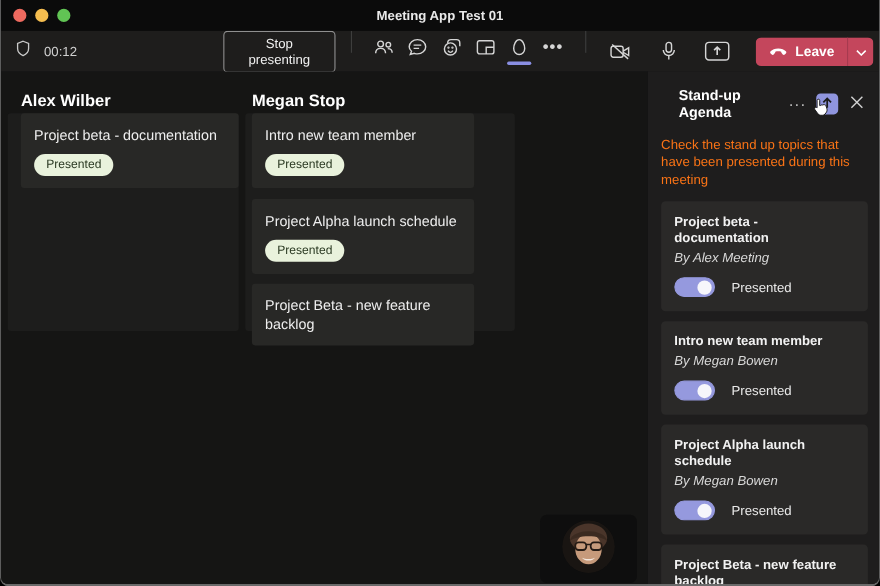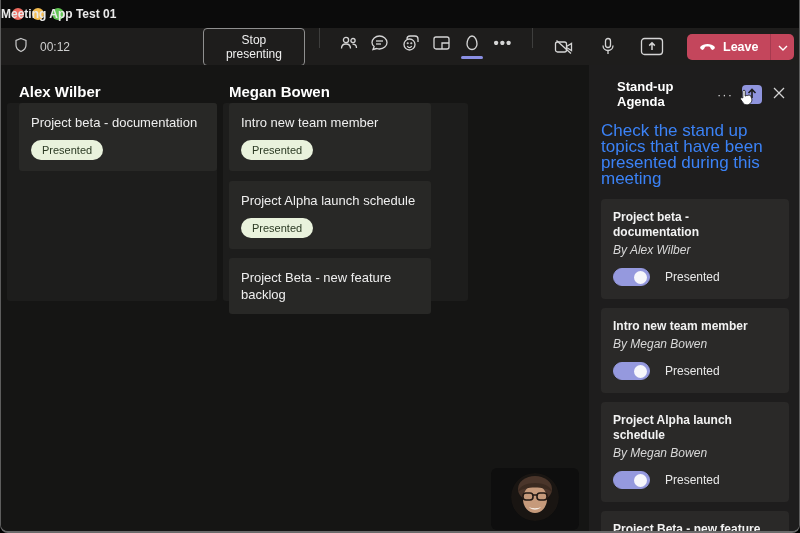--- a/index.html
+++ b/index.html
@@ -6,21 +6,21 @@
   html,body { width:800px; height:533px; background:#000; font-family:"Liberation Sans", sans-serif; overflow:hidden; }
   .window { width:800px; height:533px; background:#151514; display:flex; flex-direction:column;
             border-left:1px solid #5d5d5d; border-right:1px solid #5d5d5d; border-bottom:2px solid #6a6a6a;
             border-radius:0 0 8px 8px; overflow:hidden; position:relative; }
 
   
   .titlebar { height:28px; background:#0b0b0b; display:flex; align-items:center; position:relative; flex:none; }
   .lights { display:flex; gap:8px; margin-left:11px; }
   .light { width:12px; height:12px; border-radius:50%; }
   .light.red{ background:#ee6a5f; } .light.yellow{ background:#f5bd4f; } .light.green{ background:#61c454; }
-  .win-title { position:absolute; left:0; right:0; text-align:left; color:#e9e9e9; font-size:12px; font-weight:bold; }
+  .win-title { position:absolute; left:0; right:0; text-align:center; color:#e9e9e9; font-size:12px; font-weight:bold; }
 
   
   .toolbar { height:37px; background:#1e1d1c; display:flex; align-items:center; padding:0 12px; flex:none; }
   .tb-left { display:flex; align-items:center; gap:11px; width:190px; flex:none; }
   .timer { color:#cfcfcf; font-size:12px; }
   .tb-center { flex:1; display:flex; align-items:flex-start; justify-content:center; gap:0; }
   .btn-outline { background:transparent; border:1px solid #8f8f8f; border-radius:4px; color:#f0f0f0;
                  font-size:12px; font-family:inherit; padding:4px 12px; cursor:pointer; }
   .tb-divider { width:1px; height:20px; background:#3e3e3d; margin:0 14px; }
   .icon-btn { background:none; border:none; width:34px; height:30px; display:flex; align-items:center;
@@ -54,21 +54,21 @@
                 border-radius:6px; display:flex; align-items:center; justify-content:center; }
 
   
   .panel { width:210px; flex:none; background:#1e1d1d; position:relative; padding:14px 10px 0 12px; }
   .panel-header { display:flex; align-items:center; margin-bottom:14px; }
   .panel-title { color:#ffffff; font-size:13px; font-weight:bold; flex:1;margin-left:16px; }
   .panel-actions { display:flex; align-items:center; gap:7px; }
   .pa-btn { background:none; border:none; color:#d2d2d2; cursor:pointer; width:20px; height:19px;
             display:flex; align-items:center; justify-content:center; font-family:inherit; }
   .pa-btn.accent { background:#9095de; border-radius:4px; color:#1c1c1c; }
-  .panel-desc { color:#3b82f6; font-size:17px; line-height:16px; margin-bottom:12px; width:176px; }
+  .panel-desc { color:#f97316; font-size:12px; line-height:16px; margin-bottom:12px; width:176px; }
   .panel-card { background:#2a2928; border-radius:4px; padding:11px 12px 13px 12px; margin-bottom:9px; }
   .item-title { color:#f2f2f2; font-size:12px; font-weight:bold; line-height:15px; }
   .item-author { color:#d8d8d8; font-size:12px; font-style:italic; margin-top:3px; }
   .toggle-row { display:flex; align-items:center; gap:15px; margin-top:11px; }
   .toggle { width:37px; height:18px; border-radius:10px; border:1px solid #8d8d8d; position:relative; cursor:pointer; flex:none; }
   .toggle .knob { position:absolute; top:2px; left:2px; width:12px; height:12px; border-radius:50%; background:#8d8d8d; }
   .toggle.on { background:#9599de; border-color:#9599de; }
   .toggle.on .knob { left:auto; right:2px; background:#f6f6fb; width:13px; height:13px; top:1.5px; }
   .toggle-label { color:#e8e8e8; font-size:12px; }
 
@@ -202,21 +202,21 @@
           </span>
         </button>
       </div>
     </div>
   </div>
 
   <div class="body">
 
     <div class="stage">
       <div class="col-header alex">Alex Wilber</div>
-      <div class="col-header megan">Megan Bowen</div>
+      <div class="col-header megan">Megan Stop</div>
 
       <div class="column alex">
         <div class="stage-card">
           <div class="card-title">Project beta - documentation</div>
           <span class="pill">Presented</span>
         </div>
       </div>
 
       <div class="column megan">
         <div class="stage-card">
@@ -277,21 +277,21 @@
               </svg>
             </span>
           </button>
         </div>
       </div>
 
       <div class="panel-desc">Check the stand up topics that have been presented during this meeting</div>
 
       <div class="panel-card">
         <div class="item-title">Project beta - documentation</div>
-        <div class="item-author">By Alex Wilber</div>
+        <div class="item-author">By Alex Meeting</div>
         <div class="toggle-row">
           <div class="toggle on">
               <span class="knob"></span>
             </div>
           <span class="toggle-label">Presented</span>
         </div>
       </div>
 
       <div class="panel-card">
         <div class="item-title">Intro new team member</div>

